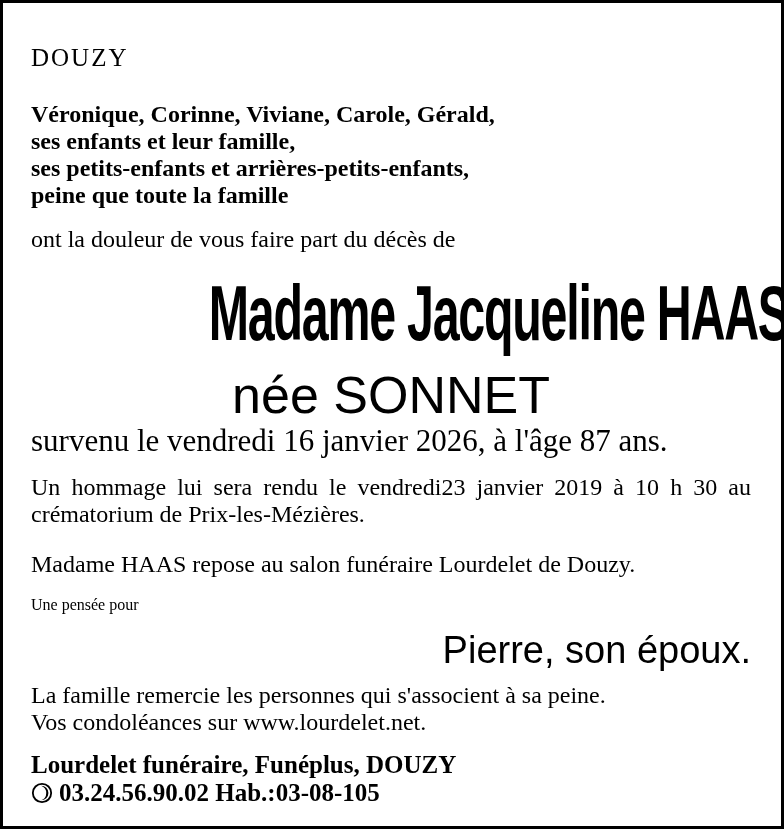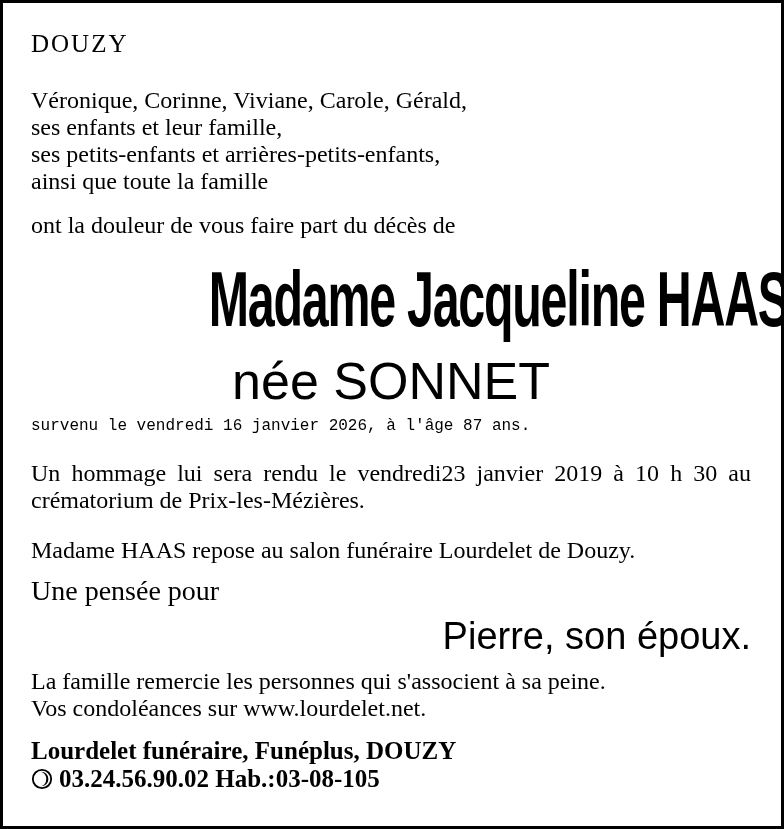--- a/index.html
+++ b/index.html
@@ -6,33 +6,34 @@
     margin: 0;
     padding: 0;
     background: #ffffff;
   }
   .page {
     box-sizing: border-box;
     width: 784px;
     height: 829px;
     background: #ffffff;
     border: 3px solid #000000;
-    padding: 3px 30px 0 28px;
+    padding: 17px 30px 0 28px;
     overflow: hidden;
     font-family: "Liberation Serif", serif;
     color: #000000;
   }
   .city {
     margin-top: 24px;
     font-size: 25px;
     line-height: 28px;
     letter-spacing: 2px;
   }
   .family-block {
     margin-top: 29px;
+    font-weight: bold;
   }
   .body-line {
     font-size: 24px;
     line-height: 27px;
     white-space: nowrap;
   }
   .announcement {
     margin-top: 17px;
     font-size: 24px;
     line-height: 27px;
@@ -54,40 +55,39 @@
   }
   .maiden-name {
     margin-top: 3px;
     text-align: center;
     font-family: "Liberation Sans", sans-serif;
     font-size: 52px;
     line-height: 44px;
   }
   .death-line {
     margin-top: 10px;
-    font-size: 16px;
+    font-size: 31px;
     line-height: 27px;
-    font-family: Liberation Mono, monospace;
   }
   .ceremony {
     margin-top: 20px;
   }
   .justify-full {
     text-align: justify;
     text-align-last: justify;
     white-space: normal;
   }
   .repose-line {
     margin-top: 23px;
     font-size: 24px;
     line-height: 27px;
   }
   .tribute-intro {
     margin-top: 13px;
-    font-size: 28px;
+    font-size: 16px;
     line-height: 27px;
   }
   .tribute-name {
     margin-top: 9px;
     text-align: right;
     font-family: "Liberation Sans", sans-serif;
     font-size: 38px;
     line-height: 46px;
   }
   .closing-block {
@@ -113,21 +113,21 @@
 <body>
 
 <div class="page">
 
   <div class="city">DOUZY</div>
 
   <div class="family-block">
     <div class="body-line">Véronique, Corinne, Viviane, Carole, Gérald,</div>
     <div class="body-line">ses enfants et leur famille,</div>
     <div class="body-line">ses petits-enfants et arrières-petits-enfants,</div>
-    <div class="body-line">ainsi que toute la famille</div>
+    <div class="body-line">peine que toute la famille</div>
   </div>
 
   <div class="announcement">ont la douleur de vous faire part du décès de</div>
 
   <div class="deceased-name">
     <span class="condensed">Madame Jacqueline HAAS</span>
   </div>
 
   <div class="maiden-name">née SONNET</div>
 

